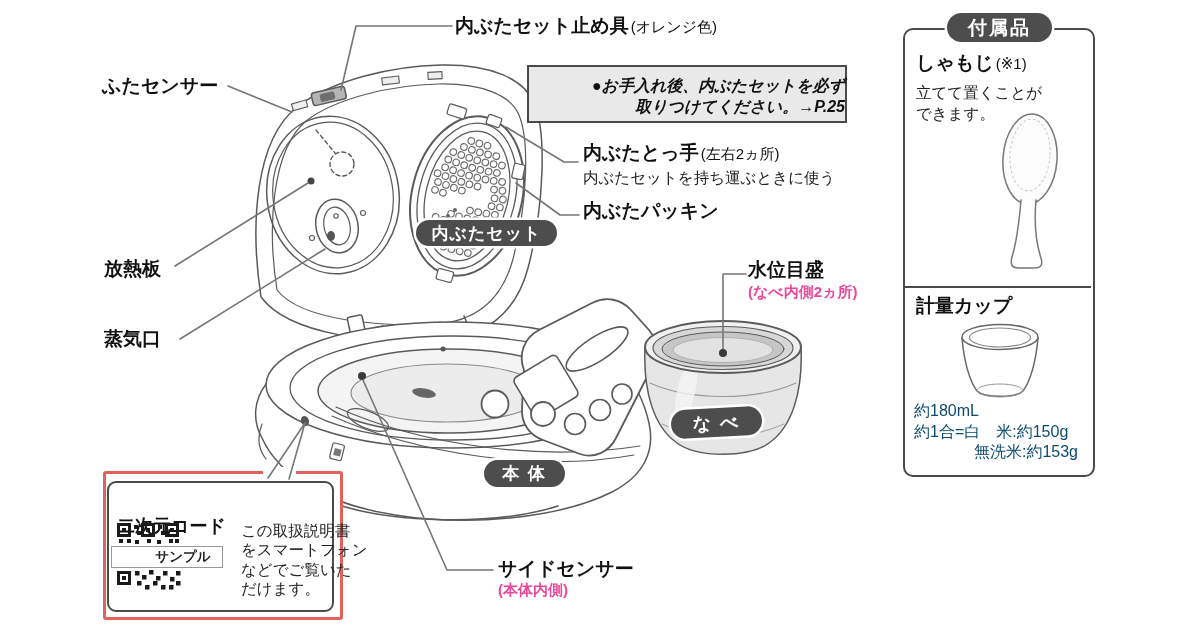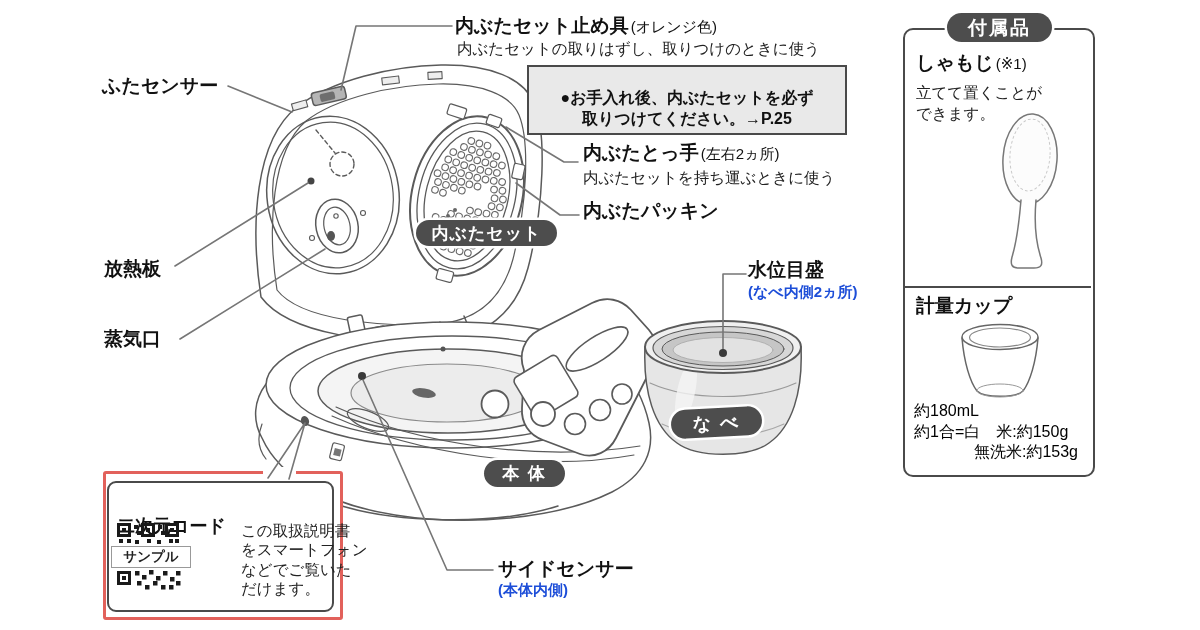--- a/index.html
+++ b/index.html
@@ -4,43 +4,43 @@
 <style>
   html,body{margin:0;padding:0;background:#fff;}
   .stage{position:relative;width:1200px;height:630px;background:#fff;overflow:hidden;
          font-family:"Liberation Sans","DejaVu Sans",sans-serif;color:#1a1a1a;}
   .art,.overlay{position:absolute;left:0;top:0;width:1200px;height:630px;}
   .art{z-index:0;}
   .overlay{z-index:5;pointer-events:none;}
   .lbl{position:absolute;z-index:2;font-weight:bold;font-size:19px;white-space:nowrap;color:#111;}
   .lbl .sfx{font-size:15px;font-weight:400;margin-left:2px;}
   .sub{position:absolute;z-index:2;font-size:15.5px;font-weight:500;color:#222;white-space:nowrap;}
-  .subsfx{position:absolute;z-index:2;font-size:15px;font-weight:600;color:#1d4ed8;white-space:nowrap;}
+  .subsfx{position:absolute;z-index:2;font-size:15px;font-weight:600;color:#ec4899;white-space:nowrap;}
   .badge{position:absolute;z-index:3;background:#4d4d4d;color:#fff;border-radius:15px;
          display:flex;align-items:center;justify-content:center;font-weight:bold;
          box-shadow:0 0 0 2.5px #fff;white-space:nowrap;}
   .notebox{position:absolute;z-index:1;background:#e9e9e9;border:2px solid #4a4a4a;
-           text-align:center;padding-top:20px;}
+           text-align:right;padding-top:8px;font-style:italic;}
   .nbline{font-weight:bold;font-size:16px;line-height:21px;color:#111;white-space:nowrap;}
   .panel{position:absolute;z-index:1;left:903px;top:28px;width:188px;height:445px;
          border:2.5px solid #4a4a4a;border-radius:10px;background:transparent;}
   .pdivider{position:absolute;z-index:1;left:905px;top:286px;width:186px;height:0;
             border-top:2px solid #4a4a4a;}
   .redbox{position:absolute;z-index:1;left:103px;top:471px;width:240px;height:149px;
           border:3px solid #e2615b;border-radius:3px;background:#fff;box-sizing:border-box;}
   .innerbox{position:absolute;z-index:1;left:107px;top:481px;width:227px;height:131px;
             border:2px solid #4a4a4a;border-radius:9px;background:#fff;box-sizing:border-box;}
   .qr{position:absolute;z-index:3;left:117px;top:523px;}
   .sample{position:absolute;z-index:4;left:111px;top:546px;width:78px;height:20px;
           border:1.5px solid #999;background:#fff;font-size:13.5px;font-weight:600;color:#222;
-          display:flex;align-items:center;justify-content:center;white-space:nowrap;}
+          display:flex;align-items:center;justify-content:center;white-space:nowrap;padding-left:32px;}
   .qrdesc{position:absolute;z-index:2;left:195px;top:521px;font-size:15.5px;font-weight:500;
           line-height:19.3px;color:#222;margin-left:46px;}
   .qrdesc span{display:block;white-space:nowrap;}
-  .ptext{position:absolute;z-index:2;font-size:16px;color:#000000;white-space:nowrap;}
+  .ptext{position:absolute;z-index:2;font-size:16px;color:#0c4a6e;white-space:nowrap;}
   .pdesc{position:absolute;z-index:2;font-size:15.5px;line-height:21px;color:#222;}
   .pdesc span{display:block;white-space:nowrap;}
 </style>
 </head>
 <body>
 
 <div class="stage">
 
   <svg class="art" viewBox="0 0 1200 630">
     <g fill="none" stroke="#5a5a5a" stroke-width="1.5" stroke-linecap="round" stroke-linejoin="round">
@@ -245,21 +245,20 @@
   <div class="innerbox"></div>
 
   <div class="panel"></div>
   <div class="pdivider"></div>
 
   <div class="lbl" style="left:102px;top:73px">ふたセンサー</div>
 
   <div class="lbl" style="left:455px;top:13px">
     <span>内ぶたセット止め具</span><span class="sfx">(オレンジ色)</span>
   </div>
-  <div class="sub" style="left:457px;top:39px">内ぶたセットの取りはずし、取りつけのときに使う</div>
 
   <div class="lbl" style="left:583px;top:140px">
     <span>内ぶたとっ手</span><span class="sfx">(左右2ヵ所)</span>
   </div>
   <div class="sub" style="left:583px;top:168px">内ぶたセットを持ち運ぶときに使う</div>
 
   <div class="lbl" style="left:583px;top:198px">内ぶたパッキン</div>
 
   <div class="lbl" style="left:104px;top:256px">放熱板</div>
   <div class="lbl" style="left:104px;top:326px">蒸気口</div>

